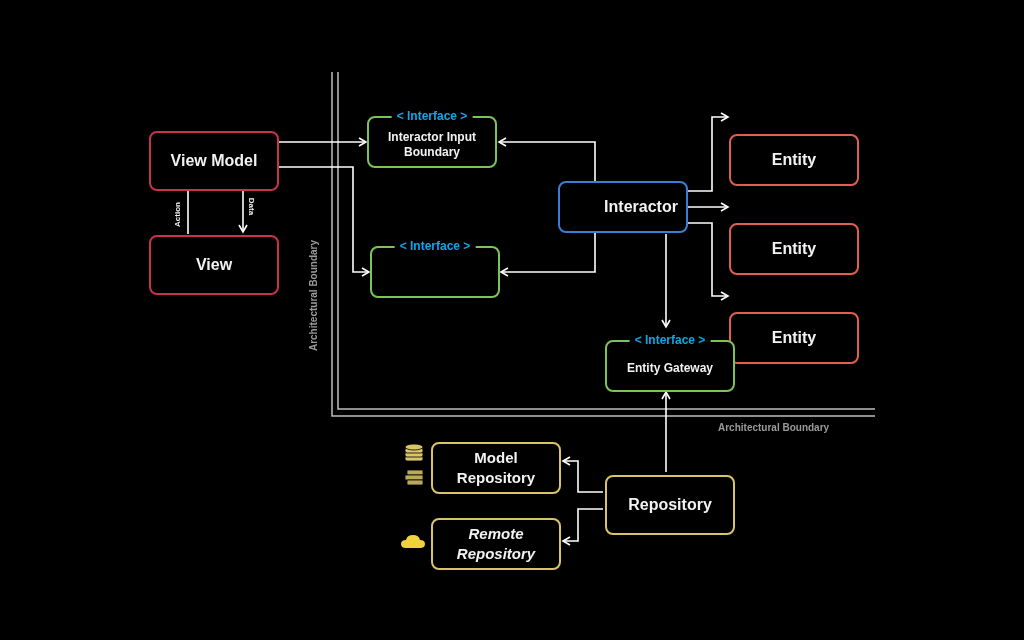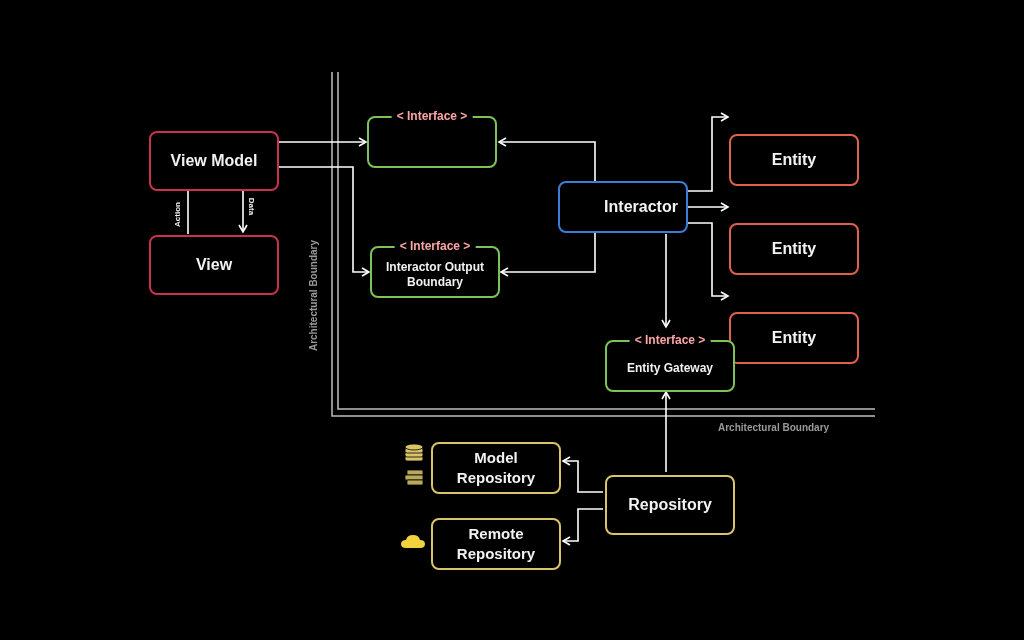--- a/index.html
+++ b/index.html
@@ -9,21 +9,21 @@
          display: flex; align-items: center; justify-content: center; text-align: center; color: #f2f2f2; font-weight: bold; }
   .box.red { border-color: #c8324f; }
   .box.salmon { border-color: #e0604f; margin-top: 42px; }
   .box.blue { border-color: #3a7fd5; padding-left: 36px; }
   .box.green { border-color: #7cc35a; }
   .box.gold { border-color: #d9c46a; }
   .big { font-size: 16px; }
   .med { font-size: 12px; line-height: 15px; }
   .lg2 { font-size: 15px; line-height: 20px; }
   .iface-tag { position: absolute; top: -9px; left: 50%; transform: translateX(-50%); background: #000; padding: 0 5px;
-               color: #fca5a5; font-size: 12px; font-weight: bold; white-space: nowrap; line-height: 14px; }
+               color: #0ea5e9; font-size: 12px; font-weight: bold; white-space: nowrap; line-height: 14px; }
   .vlabel { position: absolute; color: #f0f0f0; font-size: 8px; font-weight: bold; transform-origin: center; white-space: nowrap; }
   .boundary-label { position: absolute; color: #9a9a9a; font-size: 10px; font-weight: bold; white-space: nowrap; }
   .icon { position: absolute; }
 </style>
 </head>
 <body>
 
 <svg width="1024" height="640">
   <defs>
     <marker id="ah" markerWidth="10" markerHeight="10" refX="8" refY="5" orient="auto" markerUnits="userSpaceOnUse">
@@ -67,24 +67,24 @@
   <span>View Model</span>
 </div>
 <div class="box red big" style="left:149px;top:235px;width:130px;height:60px;">
   <span>View</span>
 </div>
 <div class="vlabel" style="left:165px;top:210px;transform:rotate(-90deg);">Action</div>
 <div class="vlabel" style="left:243px;top:202px;transform:rotate(90deg);">Data</div>
 
 <div class="box green med" style="left:367px;top:116px;width:130px;height:52px;padding-top:6px;">
   <span class="iface-tag">&lt; Interface &gt;</span>
+  <span style="width:100px;">Interactor Input Boundary</span>
 </div>
 <div class="box green med" style="left:370px;top:246px;width:130px;height:52px;padding-top:6px;">
   <span class="iface-tag">&lt; Interface &gt;</span>
-  <span style="width:110px;">Interactor Output Boundary</span>
 </div>
 
 <div class="box blue big" style="left:558px;top:181px;width:130px;height:52px;">
   <span>Interactor</span>
 </div>
 
 <div class="box salmon big" style="left:729px;top:92px;width:130px;height:52px;">
   <span>Entity</span>
 </div>
 <div class="box salmon big" style="left:729px;top:181px;width:130px;height:52px;">
@@ -99,21 +99,21 @@
   <span>Entity Gateway</span>
 </div>
 
 <div class="boundary-label" style="left:258px;top:290px;transform:rotate(-90deg);">Architectural Boundary</div>
 <div class="boundary-label" style="left:718px;top:422px;">Architectural Boundary</div>
 
 <div class="box gold lg2" style="left:431px;top:442px;width:130px;height:52px;">
   <span style="width:90px;">Model Repository</span>
 </div>
 <div class="box gold lg2" style="left:431px;top:518px;width:130px;height:52px;">
-  <span style="width:90px;">Remote Repository</span>
+  <span style="width:90px;font-style:italic;">Remote Repository</span>
 </div>
 <div class="box gold big" style="left:605px;top:475px;width:130px;height:60px;">
   <span>Repository</span>
 </div>
 
 <svg class="icon" width="22" height="20" style="left:403px;top:443px;">
   <g fill="#d9c46a" stroke="#000" stroke-width="0.8">
     <rect x="2" y="13" width="18" height="5" rx="2"></rect>
     <rect x="2" y="9" width="18" height="5" rx="2"></rect>
     <rect x="2" y="5" width="18" height="5" rx="2"></rect>

